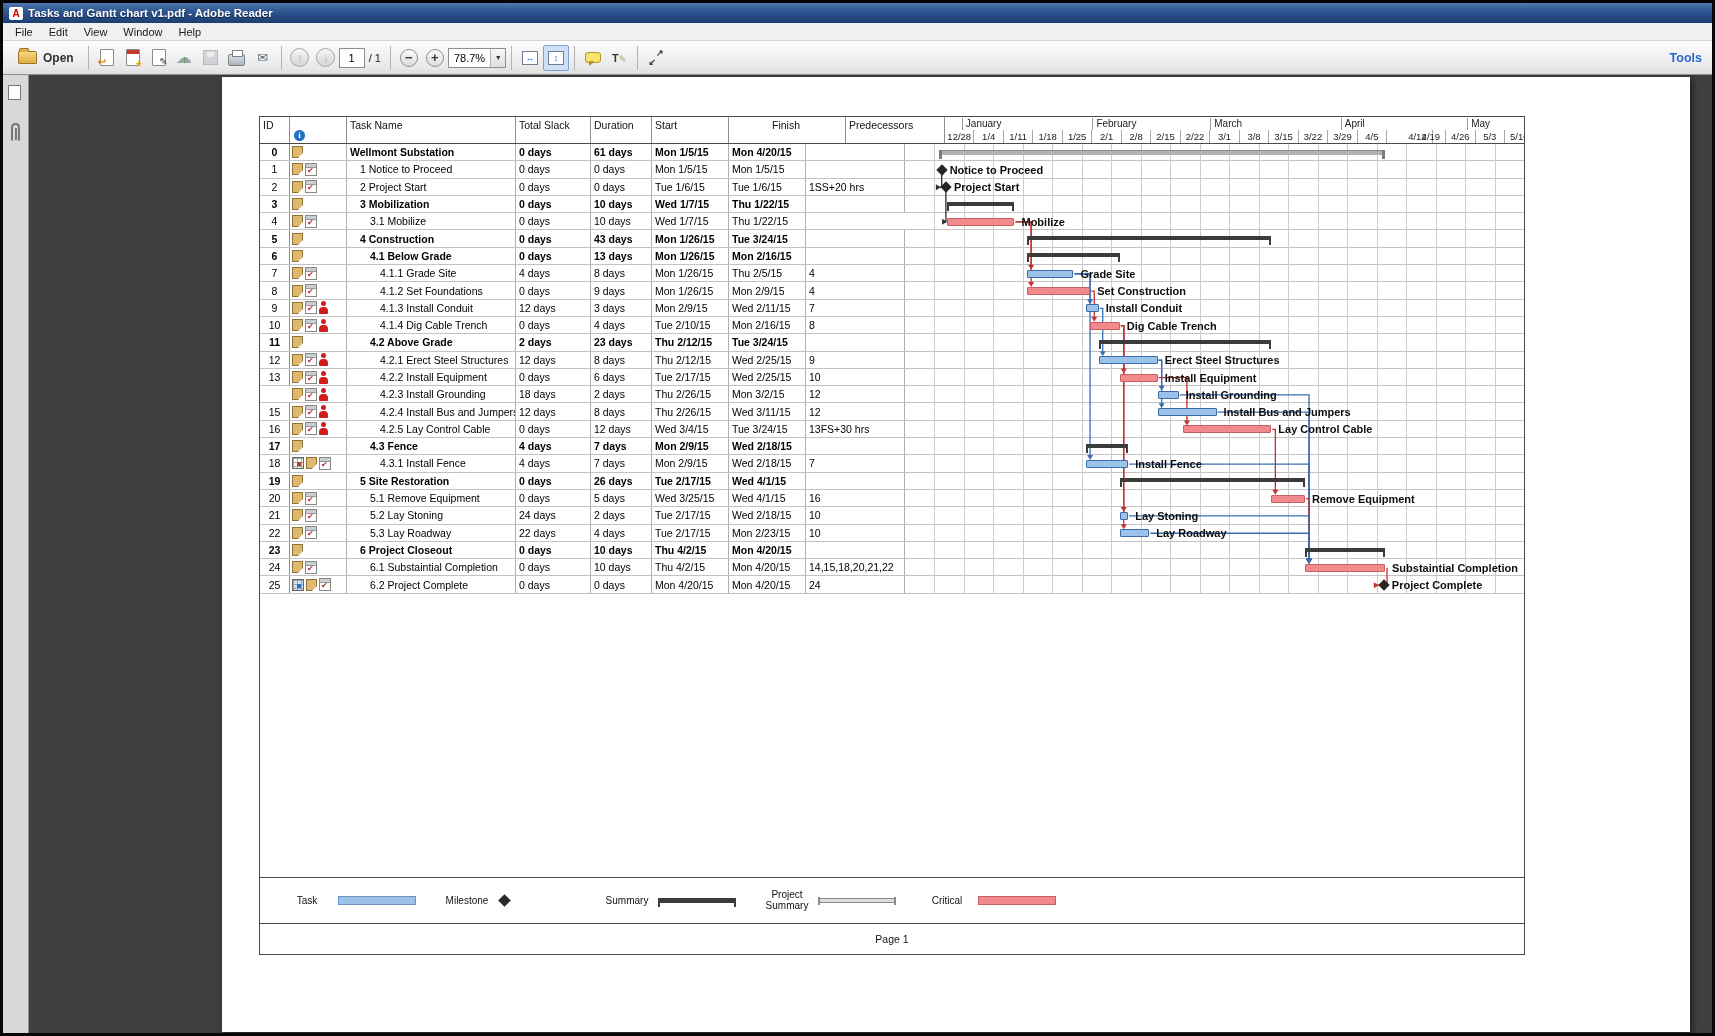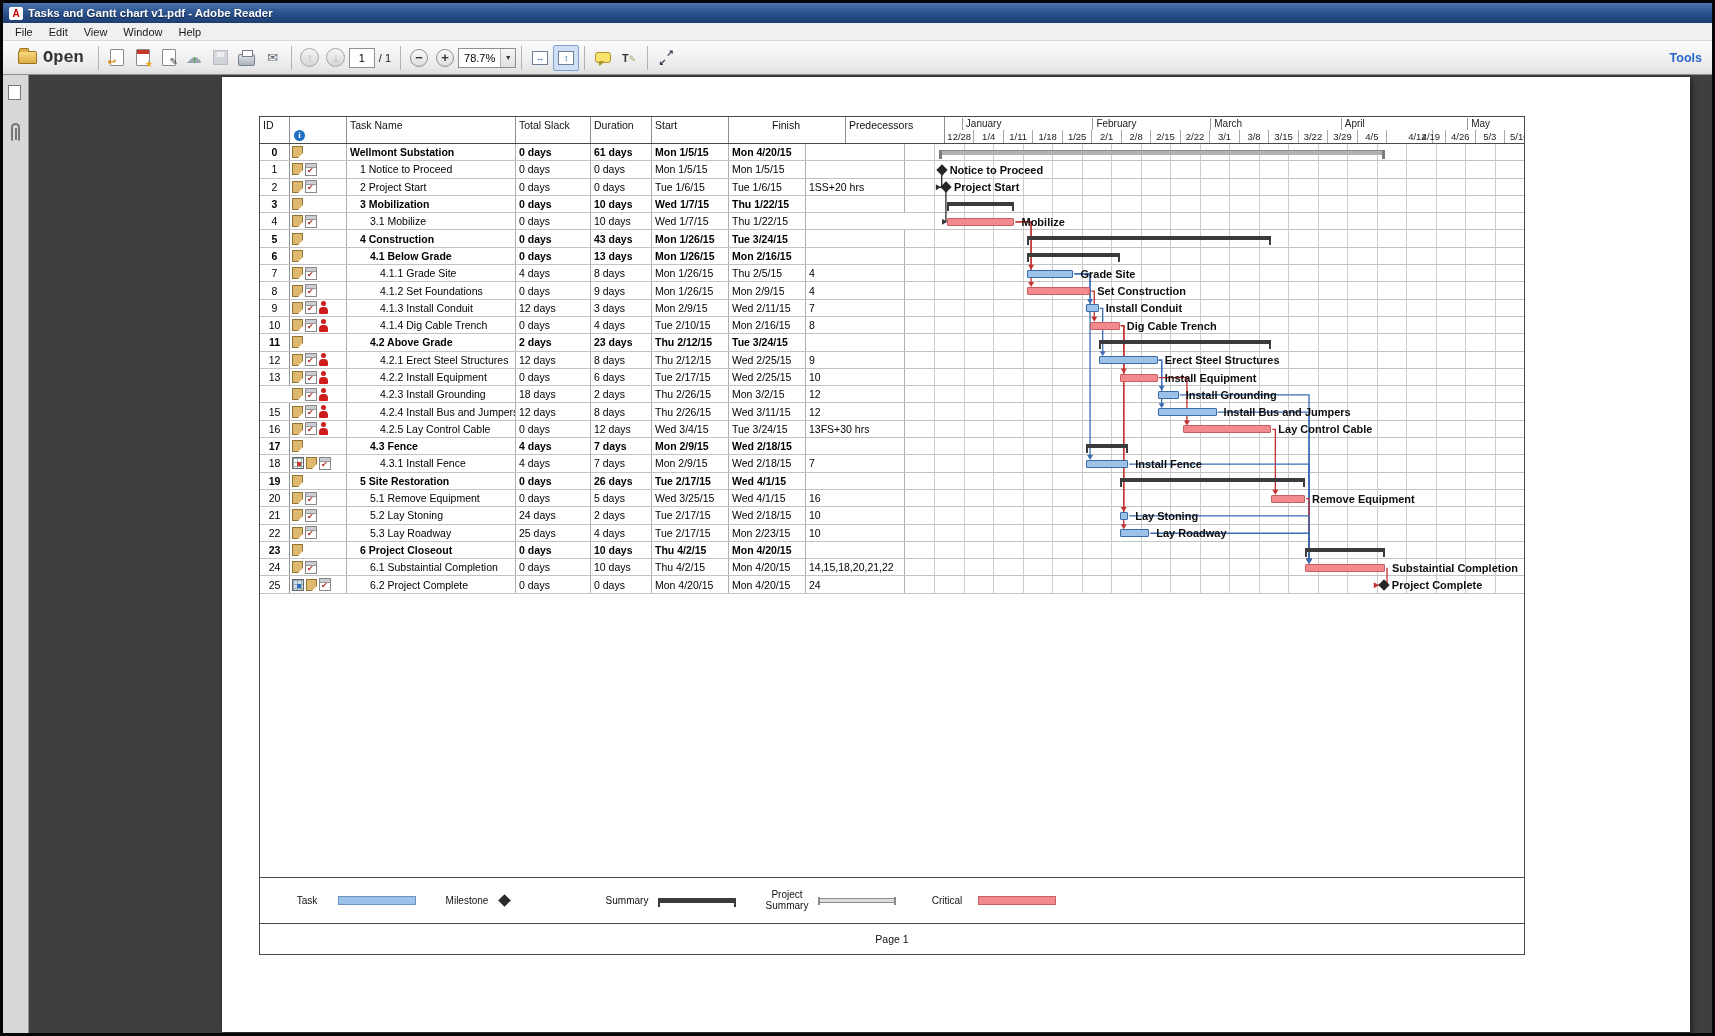--- a/index.html
+++ b/index.html
@@ -16,21 +16,21 @@
   .menu-item { font-size:11px; color:#1a1a1a; padding:1px 8px; cursor:default; }
 
   
   .toolbar { height:34px; background:linear-gradient(180deg,#fdfdfd,#e9e9e9 80%,#dedede); border-bottom:1px solid #8e8e8e; display:flex; align-items:center; padding:0 6px; position:relative; }
   .tbtn { height:26px; min-width:26px; display:flex; align-items:center; justify-content:center; border:1px solid transparent; border-radius:2px; position:relative; }
   .tbtn.active { background:#cfe0f5; border:1px solid #7da2ce; }
   .sep { width:1px; height:24px; background:#b4b4b4; margin:0 5px; }
   .open-btn { display:flex; align-items:center; gap:6px; padding:2px 8px; }
   .folder { width:19px; height:13px; background:linear-gradient(180deg,#f7d780,#e0ac45); border:1px solid #9a7323; border-radius:1px 2px 1px 1px; position:relative; }
   .folder::before { content:""; position:absolute; top:-4px; left:0; width:8px; height:3px; background:#e0ac45; border:1px solid #9a7323; border-bottom:none; border-radius:2px 2px 0 0; }
-  .open-label { font-size:17px; font-weight:bold; color:#333;font-family:Liberation Mono, monospace; }
+  .open-label { font-size:12px; font-weight:bold; color:#333; }
   .tdoc { width:14px; height:17px; background:#fff; border:1px solid #8a8a8a; border-radius:1px; position:relative; }
   .tdoc .gl { position:absolute; font-size:10px; line-height:10px; }
   .gl-share { color:#d98a1e; left:-3px; bottom:-2px; font-weight:bold; }
   .doc-red::before { content:""; position:absolute; top:0; left:0; right:0; height:4px; background:#c43b2e; }
   .doc-red .gl { color:#e8a717; right:-4px; bottom:-4px; font-size:9px; }
   .gl-pen { color:#444; right:-3px; bottom:-2px; }
   .cloud { position:relative; width:20px; height:16px; }
   .cloud::before { content:"☁"; position:absolute; font-size:16px; color:#9aa4ad; left:1px; top:-2px; }
   .cloud::after { content:"↑"; position:absolute; color:#2d9e2d; font-weight:bold; font-size:11px; left:7px; top:3px; }
   .floppy { width:15px; height:15px; background:#b9bfc7; border:1px solid #8b9199; opacity:.55; position:relative; }
@@ -589,21 +589,21 @@
               <div class="tcell" style="flex: 0 0 99px;">10</div>
               <div class="tcell cell-chart"></div>
             </div>
             <div class="trow">
               <div class="tcell cell-id" style="flex: 0 0 30px;">22</div>
               <div class="tcell ind" style="flex: 0 0 57px;">
                 <span class="ic-note"></span>
                 <span class="ic-cal"></span>
               </div>
               <div class="tcell" style="flex: 0 0 169px; padding-left: 23px;">5.3 Lay Roadway</div>
-              <div class="tcell" style="flex: 0 0 75px;">25 days</div>
+              <div class="tcell" style="flex: 0 0 75px;">22 days</div>
               <div class="tcell" style="flex: 0 0 61px;">4 days</div>
               <div class="tcell" style="flex: 0 0 77px;">Tue 2/17/15</div>
               <div class="tcell" style="flex: 0 0 77px;">Mon 2/23/15</div>
               <div class="tcell" style="flex: 0 0 99px;">10</div>
               <div class="tcell cell-chart"></div>
             </div>
             <div class="trow bold">
               <div class="tcell cell-id" style="flex: 0 0 30px;">23</div>
               <div class="tcell ind" style="flex: 0 0 57px;">
                 <span class="ic-note"></span>

